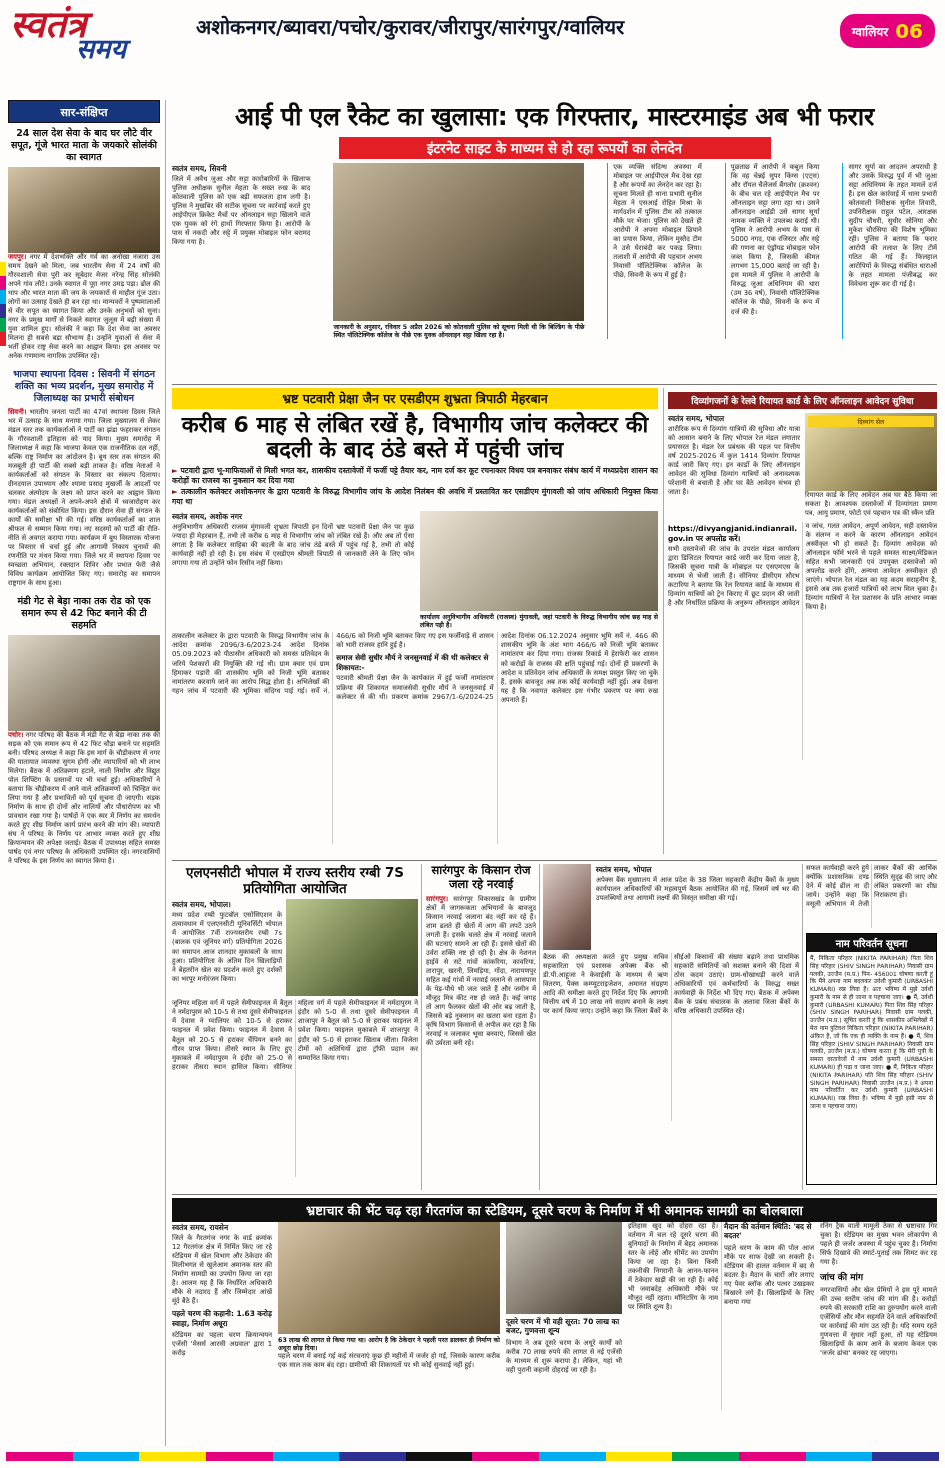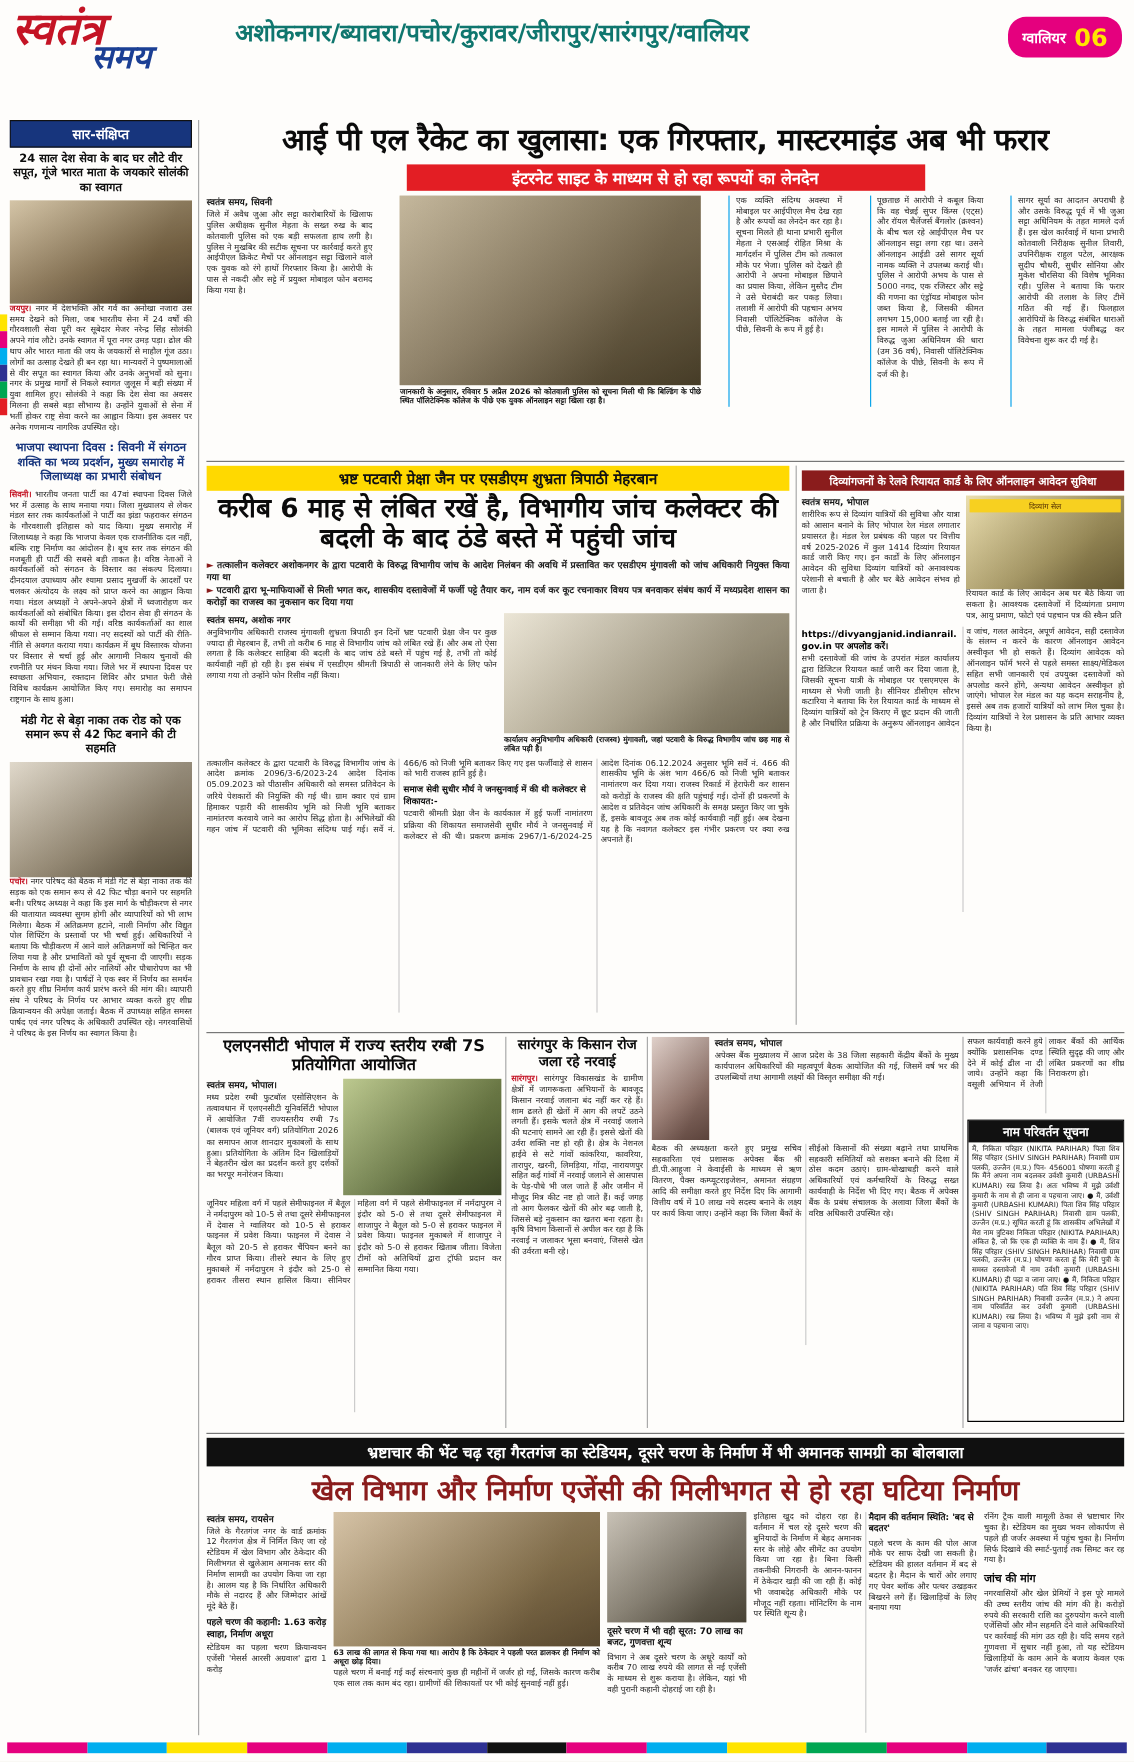--- a/index.html
+++ b/index.html
@@ -11,21 +11,21 @@
 .dateline{color:var(--red);font-weight:bold}
 .photo{width:100%;position:relative;background:#bbb;overflow:hidden}
 .photo::after{content:"";position:absolute;inset:0;background:linear-gradient(115deg,rgba(255,255,255,.18),rgba(0,0,0,.18) 75%)}
 .hline{position:absolute;height:1px;background:#777}
 .vline{position:absolute;width:1px;background:#aaa}
 
 .masthead{position:absolute;left:8px;top:4px;width:929px;height:92px}
 .logo{position:absolute;left:2px;top:2px;width:172px}
 .logo-top{font-size:37px;font-weight:bold;font-style:italic;color:var(--red);line-height:1}
 .logo-bottom{font-size:27px;font-weight:bold;font-style:italic;color:var(--blue);margin-left:66px;margin-top:-8px;line-height:1}
-.cities{position:absolute;left:188px;top:12px;width:575px;font-size:20px;font-weight:bold;color:#0f766e;line-height:1.1}
+.cities{position:absolute;left:188px;top:12px;width:575px;font-size:20px;font-weight:bold;color:#0f172a;line-height:1.1}
 .edition-badge{position:absolute;right:2px;top:10px;background:var(--magenta);color:#fff;border-radius:15px;padding:5px 12px;display:flex;align-items:center;gap:7px}
 .edition-name{font-size:12px;font-weight:bold}
 .page-no{font-size:20px;font-weight:bold;color:var(--yellow)}
 .subbar{position:absolute;left:0;right:0;top:64px;height:24px;border-top:2px solid #1a1a1a;border-bottom:3px solid #1a1a1a;display:flex;align-items:center;gap:10px;padding:0 4px}
 .tagline{font-size:8.5px;font-style:italic;color:#5a0f0f;width:200px}
 .epaper{background:var(--teal);color:#fff;font-size:9px;font-weight:bold;padding:2px 10px;letter-spacing:1px;margin-left:150px}
 .website{font-size:10.5px;font-weight:bold;color:#111}
 .date{margin-left:auto;font-size:13px;font-weight:bold;color:#111}
 
 .sidebar{position:absolute;left:8px;top:100px;width:152px;height:1346px;overflow:hidden}
@@ -169,22 +169,22 @@
       <div class="lcol divl">
           <p class="body">सागर सूर्या का आदतन अपराधी है और उसके विरुद्ध पूर्व में भी जुआ सट्टा अधिनियम के तहत मामले दर्ज हैं। इस खेल कार्रवाई में थाना प्रभारी कोतवाली निरीक्षक सुनील तिवारी, उपनिरीक्षक राहुल पटेल, आरक्षक सुदीप चौधरी, सुधीर सोनिया और मुकेश चौरसिया की विशेष भूमिका रही। पुलिस ने बताया कि फरार आरोपी की तलाश के लिए टीमें गठित की गई हैं। फिलहाल आरोपियों के विरुद्ध संबंधित धाराओं के तहत मामला पंजीबद्ध कर विवेचना शुरू कर दी गई है।</p>
         </div>
     </div>
   </section>
   <div class="hline" style="left:172px;top:384px;width:765px"></div>
 
   <section class="patwari">
     <div class="kicker">भ्रष्ट पटवारी प्रेक्षा जैन पर एसडीएम शुभ्रता त्रिपाठी मेहरबान</div>
     <h2 class="pat-hl">करीब 6 माह से लंबित रखें है, विभागीय जांच कलेक्टर की बदली के बाद ठंडे बस्ते में पहुंची जांच</h2>
+    <p class="bullet"><span class="arrow">►</span> <span>पटवारी द्वारा भू-माफियाओं से मिली भगत कर, शासकीय दस्तावेजों में फर्जी पट्टे तैयार कर, नाम दर्ज कर कूट रचनाकार विधय पत्र बनवाकर संबंध कार्य में मध्यप्रदेश शासन का करोड़ों का राजस्व का नुकसान कर दिया गया</span></p>
     <p class="bullet"><span class="arrow">►</span> <span>तत्कालीन कलेक्टर अशोकनगर के द्वारा पटवारी के विरुद्ध विभागीय जांच के आदेश निलंबन की अवधि में प्रस्तावित कर एसडीएम मुंगावली को जांच अधिकारी नियुक्त किया गया था</span></p>
-    <p class="bullet"><span class="arrow">►</span> <span>पटवारी द्वारा भू-माफियाओं से मिली भगत कर, शासकीय दस्तावेजों में फर्जी पट्टे तैयार कर, नाम दर्ज कर कूट रचनाकार विधय पत्र बनवाकर संबंध कार्य में मध्यप्रदेश शासन का करोड़ों का राजस्व का नुकसान कर दिया गया</span></p>
     <div class="pat-row">
       <div class="pat-left">
         <div class="byline">स्वतंत्र समय, अशोक नगर</div>
         <p class="body">अनुविभागीय अधिकारी राजस्व मुंगावली शुभ्रता त्रिपाठी इन दिनों भ्रष्ट पटवारी प्रेक्षा जैन पर कुछ ज्यादा ही मेहरबान हैं, तभी तो करीब 6 माह से विभागीय जांच को लंबित रखे हैं। और अब तो ऐसा लगता है कि कलेक्टर साहिबा की बदली के बाद जांच ठंडे बस्ते में पहुंच गई है, तभी तो कोई कार्यवाही नहीं हो रही है। इस संबंध में एसडीएम श्रीमती त्रिपाठी से जानकारी लेने के लिए फोन लगाया गया तो उन्होंने फोन रिसीव नहीं किया।</p>
       </div>
       <figure class="pat-fig">
         <div class="photo ph-office"></div>
         <figcaption class="cap">कार्यालय अनुविभागीय अधिकारी (राजस्व) मुंगावली, जहां पटवारी के विरुद्ध विभागीय जांच छह माह से लंबित पड़ी है।</figcaption>
       </figure>
     </div>
@@ -262,21 +262,20 @@
     </div>
     <div class="nc-box">
       <div class="nc-head">नाम परिवर्तन सूचना</div>
       <div class="nc-body">मैं, निकिता परिहार (NIKITA PARIHAR) पिता शिव सिंह परिहार (SHIV SINGH PARIHAR) निवासी ग्राम पलकी, उज्जैन (म.प्र.) पिन- 456001 घोषणा करती हूं कि मैंने अपना नाम बदलकर उर्वशी कुमारी (URBASHI KUMARI) रख लिया है। अतः भविष्य में मुझे उर्वशी कुमारी के नाम से ही जाना व पहचाना जाए। ● मैं, उर्वशी कुमारी (URBASHI KUMARI) पिता शिव सिंह परिहार (SHIV SINGH PARIHAR) निवासी ग्राम पलकी, उज्जैन (म.प्र.) सूचित करती हूं कि शासकीय अभिलेखों में मेरा नाम त्रुटिवश निकिता परिहार (NIKITA PARIHAR) अंकित है, जो कि एक ही व्यक्ति के नाम हैं। ● मैं, शिव सिंह परिहार (SHIV SINGH PARIHAR) निवासी ग्राम पलकी, उज्जैन (म.प्र.) घोषणा करता हूं कि मेरी पुत्री के समस्त दस्तावेजों में नाम उर्वशी कुमारी (URBASHI KUMARI) ही पढ़ा व जाना जाए। ● मैं, निकिता परिहार (NIKITA PARIHAR) पति शिव सिंह परिहार (SHIV SINGH PARIHAR) निवासी उज्जैन (म.प्र.) ने अपना नाम परिवर्तित कर उर्वशी कुमारी (URBASHI KUMARI) रख लिया है। भविष्य में मुझे इसी नाम से जाना व पहचाना जाए।</div>
     </div>
   </section>
   <div class="hline" style="left:172px;top:1194px;width:765px"></div>
 
   <section class="stadium">
     <div class="stad-strip">भ्रष्टाचार की भेंट चढ़ रहा गैरतगंज का स्टेडियम,  दूसरे चरण के निर्माण में भी अमानक सामग्री का बोलबाला</div>
-    <h2 class="stad-hl">खेल विभाग और निर्माण एजेंसी की मिलीभगत से हो रहा घटिया निर्माण</h2>
     <div class="stad-row">
       <div class="st-a">
         <div class="byline">स्वतंत्र समय, रायसेन</div>
         <p class="body">जिले के गैरतगंज नगर के वार्ड क्रमांक 12 गैरतगंज क्षेत्र में निर्मित किए जा रहे स्टेडियम में खेल विभाग और ठेकेदार की मिलीभगत से खुलेआम अमानक स्तर की निर्माण सामग्री का उपयोग किया जा रहा है। आलम यह है कि निर्धारित अधिकारी मौके से नदारद हैं और जिम्मेदार आंखें मूंदे बैठे हैं।</p>
         <p class="sub-bold">पहले चरण की कहानी: 1.63 करोड़ स्वाहा, निर्माण अधूरा</p>
         <p class="body">स्टेडियम का पहला चरण क्रियान्वयन एजेंसी 'मेसर्स आरसी अग्रवाल' द्वारा 1 करोड़</p>
       </div>
       <figure class="st-b">
         <div class="photo ph-field"></div>
         <figcaption class="cap">63 लाख की लागत से किया गया था। आरोप है कि ठेकेदार ने पहली परत डालकर ही निर्माण को अधूरा छोड़ दिया।</figcaption>

